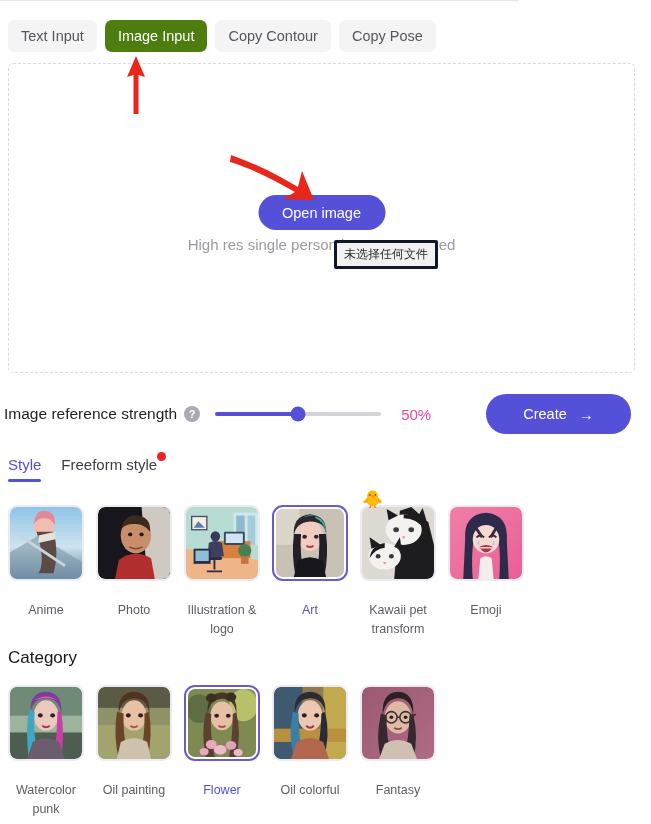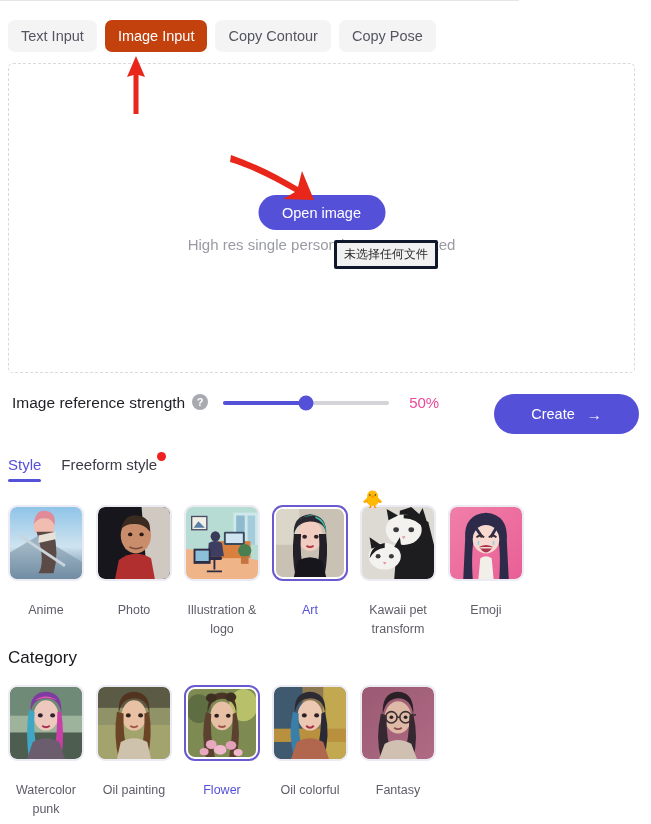--- a/index.html
+++ b/index.html
@@ -28,21 +28,21 @@
     border-radius: 7px;
     background: #f4f4f5;
     color: #555560;
     font-size: 14.5px; line-height: 1;
     white-space: nowrap;
     cursor: pointer;
     border: none;
     font-family: "Liberation Sans", sans-serif;
   }
   .tab.active {
-    background: #c2410c;
+    background: #4d7c0f;
     color: #ffffff;
   }
 
   
   .dropzone {
     position: absolute; left: 8px; top: 62px;
     width: 627px; height: 310px;
     border: 1px dashed #d9d9de;
     border-radius: 5px;
     background: #ffffff;
@@ -76,23 +76,23 @@
     border-radius: 2px;
     white-space: nowrap;
     font-family: "DejaVu Sans", sans-serif;
   }
 
   
   .arrow-svg { position: absolute; pointer-events: none; }
 
   
   .strength-row {
-    position: absolute; left: 12px; top: 393px;
+    position: absolute; left: 4px; top: 393px;
     width: 635px; height: 40px;
-    display: flex; align-items: flex-start;
+    display: flex; align-items: center;
   }
   .strength-label {
     font-size: 15.5px; color: #1f1f26;
     white-space: nowrap;
   }
   .help-icon {
     margin-left: 7px;
     width: 16px; height: 16px;
     flex: 0 0 16px;
     border-radius: 50%;

